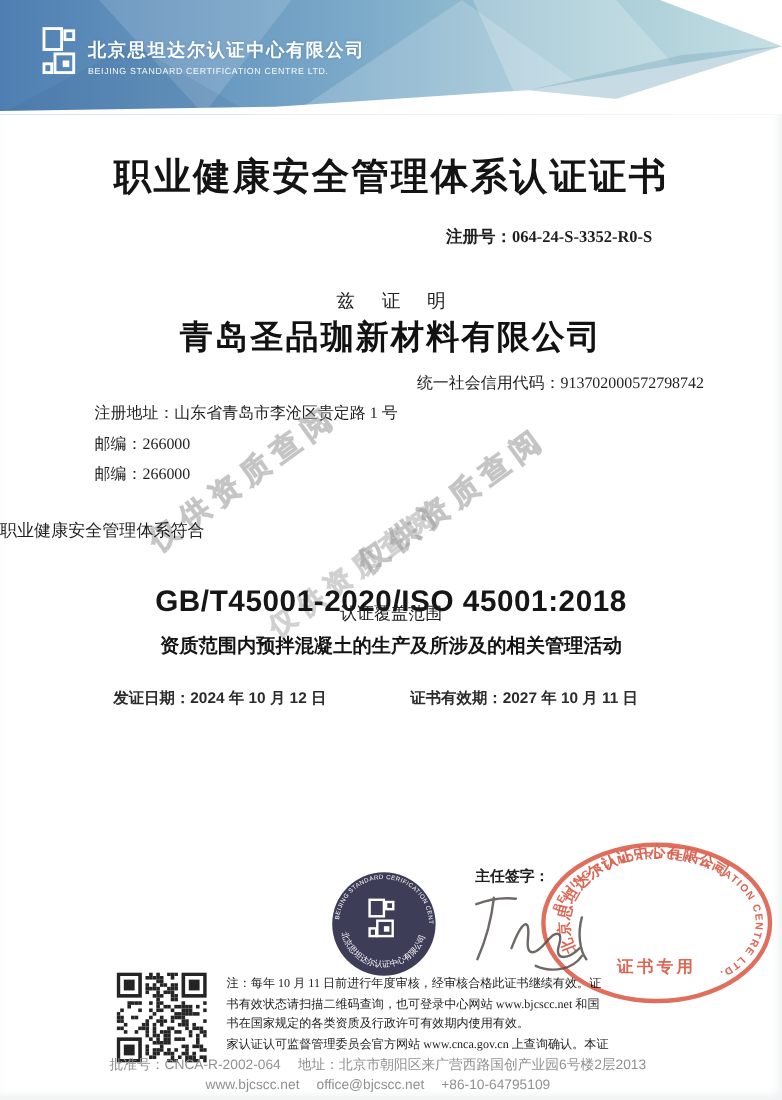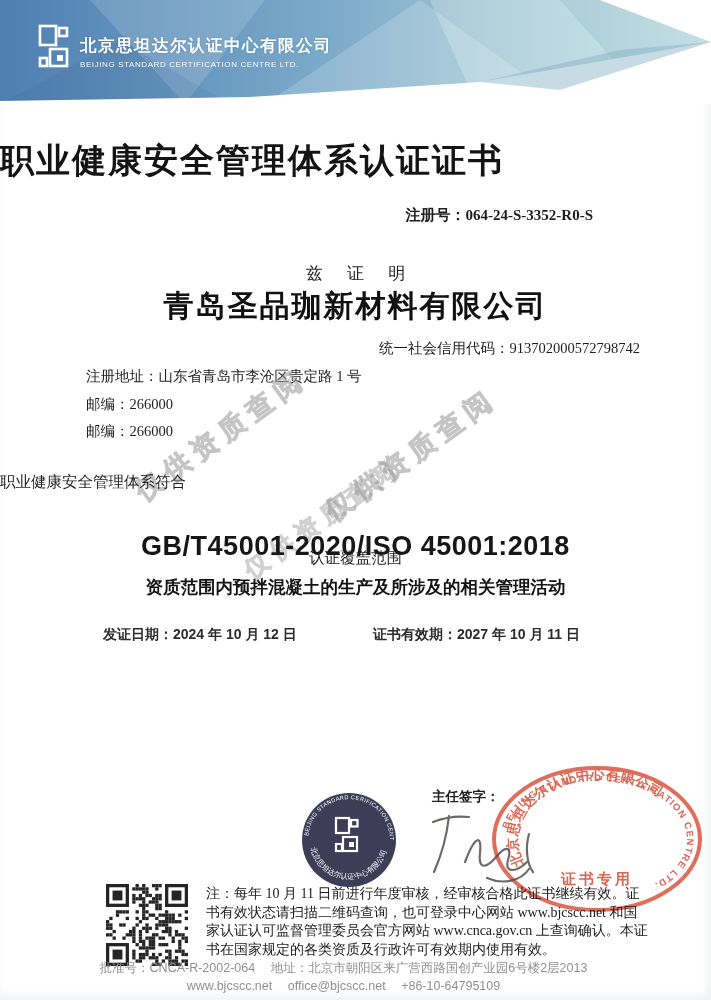--- a/index.html
+++ b/index.html
@@ -13,21 +13,21 @@
   }
   
   .header-band { position:absolute; top:0; left:0; width:711px; height:106px; }
   .header-logo { position:absolute; top:24px; left:38px; }
   .header-org { position:absolute; top:35px; left:80px; color:#ffffff;
     font-family:"Liberation Sans","DejaVu Sans",sans-serif; }
   .header-org .zh { font-size:16.5px; font-weight:bold; letter-spacing:1.5px;
     text-shadow:0 0 2px rgba(30,70,120,.35); }
   .header-org .en { font-size:8px; letter-spacing:.6px; margin-top:3px; opacity:.95; }
   
-  .cert-title { position:absolute; top:138px; left:0; width:711px; 
+  .cert-title { position:absolute; top:138px; left:0; width:711px; text-align:center;
     font-size:34px; font-weight:bold; letter-spacing:2px; color:#141414; }
   .reg-line { position:absolute; top:206px; right:118px; font-size:15px; font-weight:bold; }
   
   .statement { position:absolute; top:262px; width:711px; text-align:center;
     font-size:17px; letter-spacing:10px; text-indent:10px; }
   .company { position:absolute; top:286px; width:711px; text-align:center;
     font-size:30px; font-weight:bold; letter-spacing:2px; color:#111; }
   .credit { position:absolute; top:339px; right:71px; font-size:14.5px; }
   .addr-block { position:absolute; top:363px; left:86px; font-size:14.5px; line-height:27.5px; }
   
@@ -51,21 +51,21 @@
   .wm2 { left:318px; top:500px; }
   .wm3 { left:238px; top:560px; font-size:24px; opacity:.8; }
   
   .badge { position:absolute; left:299px; top:790px; width:100px; height:100px; }
   .sig-label { position:absolute; left:432px; top:788px; font-size:13.5px; font-weight:bold;
     z-index:4; }
   .signature { position:absolute; left:425px; top:796px; z-index:4; }
   .red-seal { position:absolute; left:487px; top:760px; z-index:3;
     mix-blend-mode:multiply; opacity:.88; }
   .qr { position:absolute; left:106px; top:884px; width:82px; height:82px; }
-  .note { position:absolute; left:206px; top:885px; width:454px; font-size:14px;
+  .note { position:absolute; left:206px; top:885px; width:454px; font-size:11px;
     line-height:18.6px; color:#1c1c1c; z-index:2; }
   .footer { position:absolute; left:0; width:687px; text-align:center;
     color:#909090; font-family:"Liberation Sans","DejaVu Sans",sans-serif; }
   .footer.l1 { top:960px; font-size:12.5px; }
   .footer.l2 { top:979px; font-size:12.5px; }
   .footer span { margin:0 6px; }
 </style>
 </head>
 <body>
 
@@ -394,22 +394,22 @@
         <rect x="62.31999999999999" y="3.28" width="16.4" height="16.4" fill="#ffffff"></rect>
         <rect x="65.6" y="6.56" width="9.84" height="9.84" fill="#242424"></rect>
         <rect x="0" y="59.04" width="22.959999999999997" height="22.959999999999997" fill="#242424"></rect>
         <rect x="3.28" y="62.31999999999999" width="16.4" height="16.4" fill="#ffffff"></rect>
         <rect x="6.56" y="65.6" width="9.84" height="9.84" fill="#242424"></rect>
       </svg></div>
 
   <div class="note">
     <div>注：每年 10 月 11 日前进行年度审核，经审核合格此证书继续有效。证</div>
     <div>书有效状态请扫描二维码查询，也可登录中心网站 www.bjcscc.net 和国</div>
+    <div>书在国家规定的各类资质及行政许可有效期内使用有效。</div>
     <div>家认证认可监督管理委员会官方网站 www.cnca.gov.cn 上查询确认。本证</div>
-    <div>书在国家规定的各类资质及行政许可有效期内使用有效。</div>
   </div>
 
   <div class="footer l1">
     <span>批准号：CNCA-R-2002-064</span>
     <span>地址：北京市朝阳区来广营西路国创产业园6号楼2层2013</span>
   </div>
   <div class="footer l2">
     <span>www.bjcscc.net</span>
     <span>office@bjcscc.net</span>
     <span>+86-10-64795109</span>

